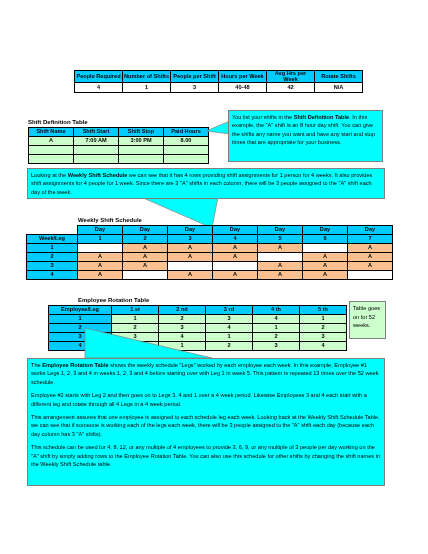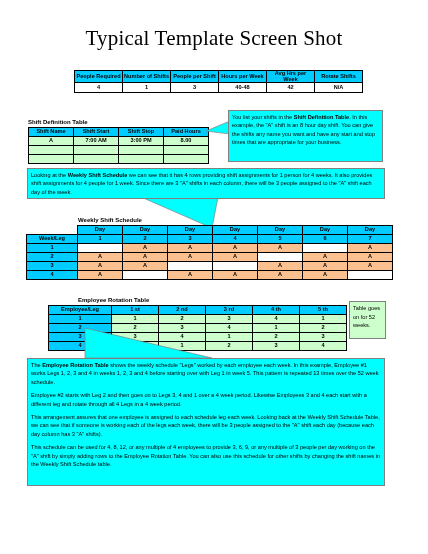--- a/index.html
+++ b/index.html
@@ -86,21 +86,20 @@
     background:#CCFFCC;border:1px solid #808080;
     font-size:5.6px;line-height:1.55;color:#000;
     padding:2px 3px;box-sizing:border-box;font-weight:normal;
   }
 </style>
 </head>
 <body>
 
 <div class="page">
 
-  <div class="title">Typical Template Screen Shot</div>
 
   <table class="tbl summary">
     <tbody>
         <tr class="hdr">
       <td class="cyan">People Required</td>
       <td class="cyan">Number of Shifts</td>
       <td class="cyan">People per Shift</td>
       <td class="cyan">Hours per Week</td>
       <td class="cyan">Avg Hrs per Week</td>
       <td class="cyan">Rotate Shifts</td>

